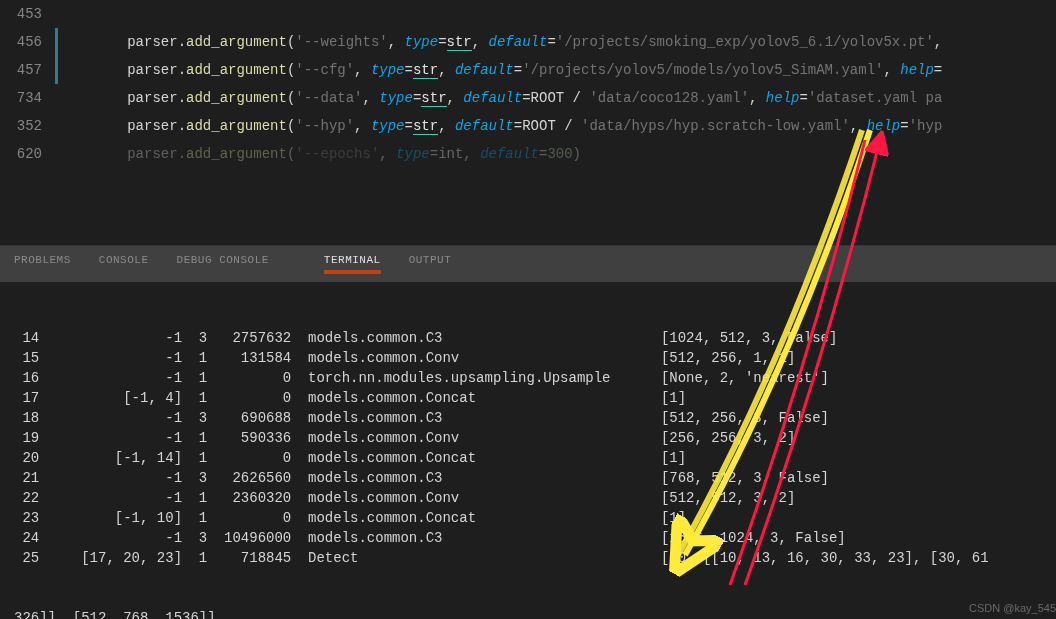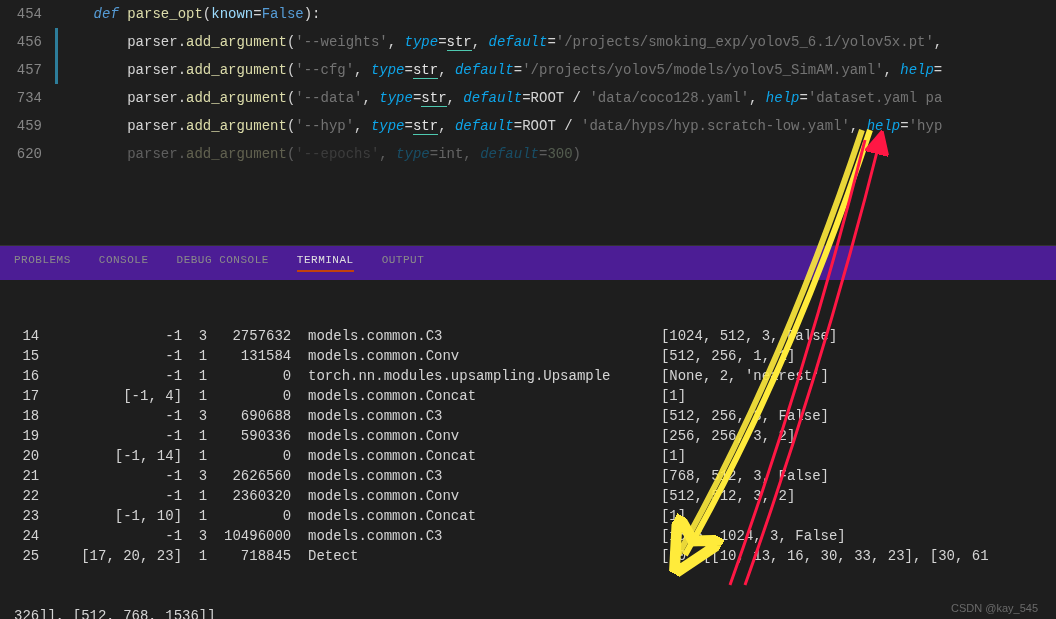--- a/index.html
+++ b/index.html
@@ -58,73 +58,73 @@
     .kwarg { color: #0ea5e9; font-style: italic; }
 
     .panel-tabs {
       display: flex;
       gap: 28px;
       padding: 8px 14px 8px 14px;
       font-size: 11px;
       letter-spacing: 0.5px;
       color: #8a8a8a;
       border-top: 1px solid #333;
-      background: #4c1d95;
+      background: #404040;
     }
     .panel-tab { cursor: pointer; padding-bottom: 4px; }
-    .panel-tab.active { color: #e0e0e0; border-bottom: 2px solid #c2410c; }
+    .panel-tab.active { color: #e0e0e0; border-bottom: 4px solid #c2410c; margin-left: 27px; }
 
     .terminal-pane {
       padding: 6px 14px 0 14px;
       font-size: 14px;
       line-height: 20px;
       white-space: pre;
       color: #d4d4d4;
     }
     .term-line { height: 20px; }
 
     .watermark {
       position: absolute;
-      right: 18px;
+      right: 0;
       bottom: 5px;
       font-size: 11px;
       color: #6a6a6a;
       font-family: sans-serif;
     }
 
     .arrows {
       position: absolute;
       top: 0;
       left: 0;
       pointer-events: none;
     }
   </style>
 </head>
 <body>
 
 <div class="editor-pane">
   <div id="code-lines">
       <div class="code-line">
-        <div class="gutter">454</div>
-        <div class="code-content">    <span class="kw">def</span> <span class="fn">parse_opt</span><span class="op">(</span><span class="param">known</span><span class="op">=</span><span class="const">False</span><span class="op">):</span></div>
+        <div class="gutter">453</div>
+        <div class="code-content"></div>
       </div>
       <div class="code-line">
         <div class="gutter">456<div class="modified-bar"></div></div>
         <div class="code-content">        <span class="ident">parser</span><span class="op">.</span><span class="fn">add_argument</span><span class="op">(</span><span class="str">'--weights'</span><span class="op">, </span><span class="kwarg">type</span><span class="op">=</span><span class="type underline">str</span><span class="op">, </span><span class="kwarg">default</span><span class="op">=</span><span class="str">'/projects/smoking_exp/yolov5_6.1/yolov5x.pt'</span><span class="op">,</span></div>
       </div>
       <div class="code-line">
         <div class="gutter">457<div class="modified-bar"></div></div>
         <div class="code-content">        <span class="ident">parser</span><span class="op">.</span><span class="fn">add_argument</span><span class="op">(</span><span class="str">'--cfg'</span><span class="op">, </span><span class="kwarg">type</span><span class="op">=</span><span class="type underline">str</span><span class="op">, </span><span class="kwarg">default</span><span class="op">=</span><span class="str">'/projects/yolov5/models/yolov5_SimAM.yaml'</span><span class="op">, </span><span class="kwarg">help</span><span class="op">=</span></div>
       </div>
       <div class="code-line">
         <div class="gutter">734</div>
         <div class="code-content">        <span class="ident">parser</span><span class="op">.</span><span class="fn">add_argument</span><span class="op">(</span><span class="str">'--data'</span><span class="op">, </span><span class="kwarg">type</span><span class="op">=</span><span class="type underline">str</span><span class="op">, </span><span class="kwarg">default</span><span class="op">=</span><span class="ident">ROOT</span> <span class="op">/</span> <span class="str">'data/coco128.yaml'</span><span class="op">, </span><span class="kwarg">help</span><span class="op">=</span><span class="str">'dataset.yaml pa</span></div>
       </div>
       <div class="code-line">
-        <div class="gutter">459</div>
+        <div class="gutter">352</div>
         <div class="code-content">        <span class="ident">parser</span><span class="op">.</span><span class="fn">add_argument</span><span class="op">(</span><span class="str">'--hyp'</span><span class="op">, </span><span class="kwarg">type</span><span class="op">=</span><span class="type underline">str</span><span class="op">, </span><span class="kwarg">default</span><span class="op">=</span><span class="ident">ROOT</span> <span class="op">/</span> <span class="str">'data/hyps/hyp.scratch-low.yaml'</span><span class="op">, </span><span class="kwarg">help</span><span class="op">=</span><span class="str">'hyp</span></div>
       </div>
       <div class="code-line">
         <div class="gutter">620</div>
         <div class="code-content">        <span class="ident" style="opacity:.35">parser</span><span class="op" style="opacity:.35">.</span><span class="fn" style="opacity:.35">add_argument</span><span class="op" style="opacity:.35">(</span><span class="str" style="opacity:.35">'--epochs'</span><span class="op" style="opacity:.35">, </span><span class="kwarg" style="opacity:.35">type</span><span class="op" style="opacity:.35">=</span><span class="type" style="opacity:.35">int</span><span class="op" style="opacity:.35">, </span><span class="kwarg" style="opacity:.35">default</span><span class="op" style="opacity:.35">=</span><span style="color:#b5cea8;opacity:.35">300</span><span class="op" style="opacity:.35">)</span></div>
       </div>
     </div>
 </div>
 
 <div class="panel-tabs">

